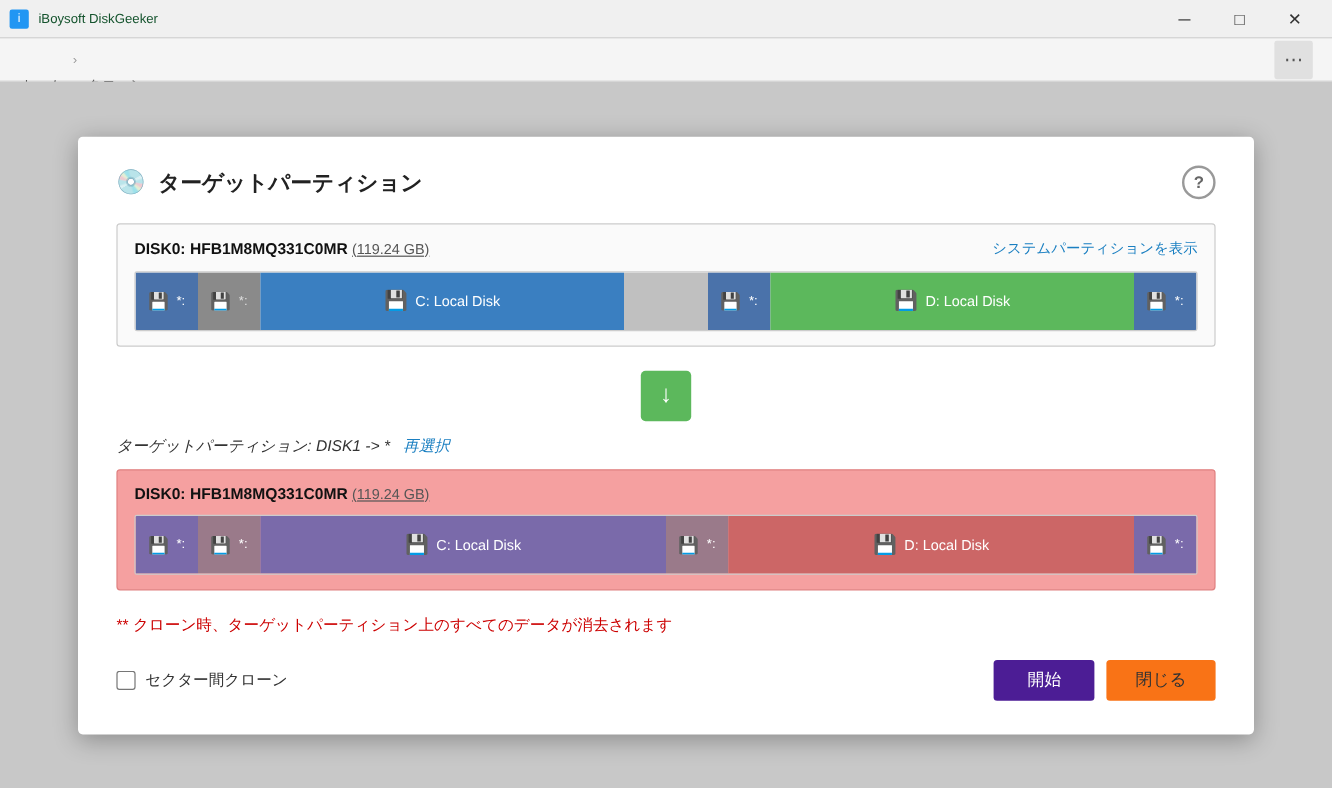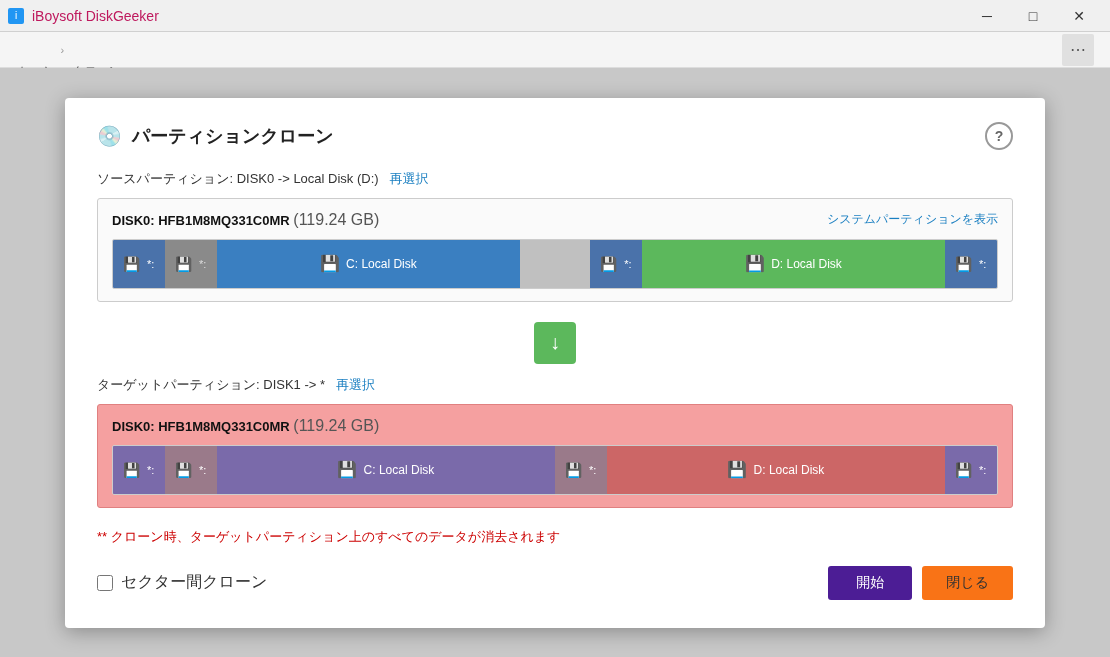--- a/index.html
+++ b/index.html
@@ -34,22 +34,22 @@
       height: 16px;
       background: #2196F3;
       border-radius: 2px;
       display: flex;
       align-items: center;
       justify-content: center;
       color: white;
       font-size: 10px;
     }
     .title-bar-text {
-      font-size: 14px;
-      color: #be185d;
+      font-size: 11px;
+      color: #14532d;
     }
     .title-bar-controls {
       display: flex;
       gap: 0;
     }
     .title-btn {
       width: 46px;
       height: 32px;
       border: none;
       background: transparent;
@@ -162,23 +162,24 @@
       justify-content: space-between;
       align-items: center;
       margin-bottom: 10px;
     }
     .disk-name {
       font-size: 13px;
       font-weight: bold;
       color: #111;
     }
     .disk-size {
-      font-size: 16px;
+      font-size: 12px;
       font-weight: normal;
       color: #555;
+      text-decoration: underline;
     }
     .system-partition-link {
       color: #1a7fc1;
       font-size: 12px;
       text-decoration: none;
       cursor: pointer;
     }
 
     
     .partition-row {
@@ -276,21 +277,21 @@
       display: flex;
       align-items: center;
       gap: 8px;
     }
     .checkbox-row input[type=checkbox] {
       width: 16px;
       height: 16px;
       cursor: pointer;
     }
     .checkbox-label {
-      font-size: 16px;
+      font-size: 13px;
       color: #333;
     }
     .footer-buttons {
       display: flex;
       gap: 10px;
     }
     .btn-start {
       background: #4c1d95;
       color: white;
       border: none;
@@ -348,30 +349,25 @@
     <button class="menu-dots">⋯</button>
   </div>
 </div>
 
 <div class="main-content">
   <div class="dialog">
 
     <div class="dialog-header">
       <div class="dialog-title-row">
         <span class="dialog-icon">💿</span>
-        <span class="dialog-title">パーティションクローン</span>
+        <span class="dialog-title">ターゲットパーティション</span>
       </div>
       <button class="help-btn">?</button>
     </div>
 
-    <div class="section-label">
-      <span>ソースパーティション: DISK0 -&gt; Local Disk (D:)</span>
-      &nbsp;
-      <a class="reselect-link">再選択</a>
-    </div>
 
     <div class="disk-panel">
       <div class="disk-panel-header">
         <span class="disk-name">
           <span>DISK0: HFB1M8MQ331C0MR</span>
           <span class="disk-size">(119.24 GB)</span>
         </span>
         <a class="system-partition-link">システムパーティションを表示</a>
       </div>
       <div class="partition-row">
@@ -407,21 +403,21 @@
           <span style="font-size:14px;">💾</span>
           <span style="font-size:11px;">*:</span>
         </div>
       </div>
     </div>
 
     <div class="arrow-container">
       <button class="arrow-btn">↓</button>
     </div>
 
-    <div class="section-label" style="margin-top:8px;">
+    <div class="section-label" style="margin-top:8px;font-style:italic;">
       <span>ターゲットパーティション: DISK1 -&gt; *</span>
       &nbsp;
       <a class="reselect-link">再選択</a>
     </div>
 
     <div class="disk-panel disk-panel-target">
       <div class="disk-panel-header">
         <span class="disk-name">
           <span>DISK0: HFB1M8MQ331C0MR</span>
           <span class="disk-size">(119.24 GB)</span>

